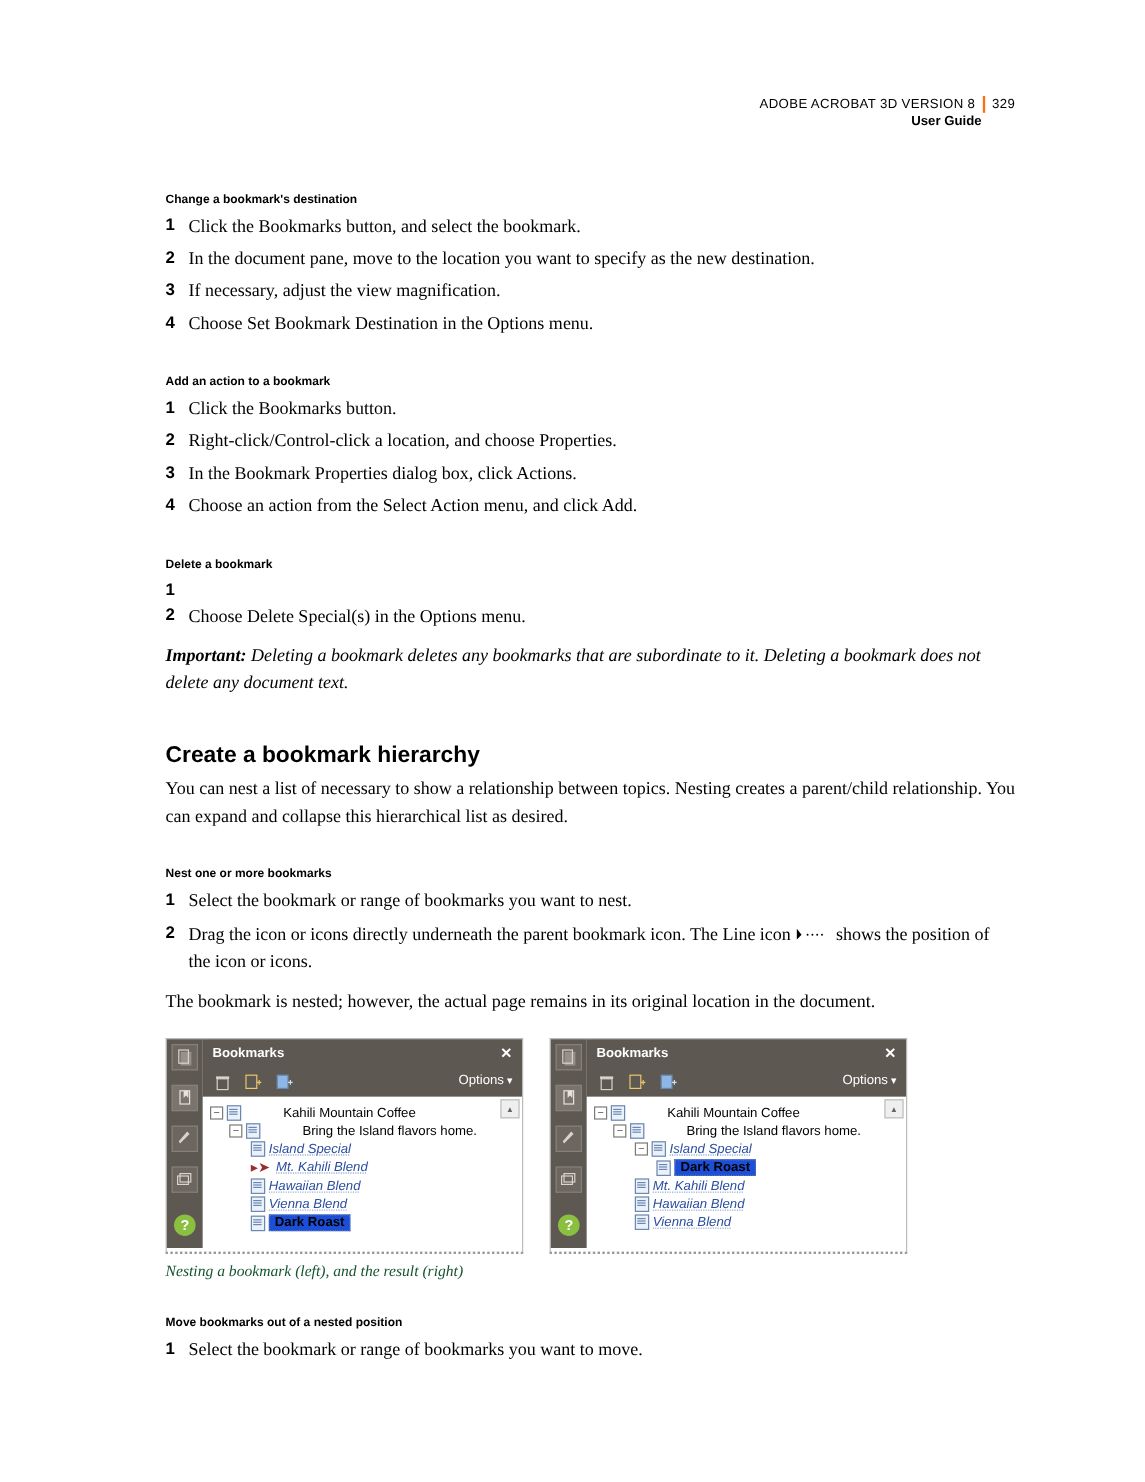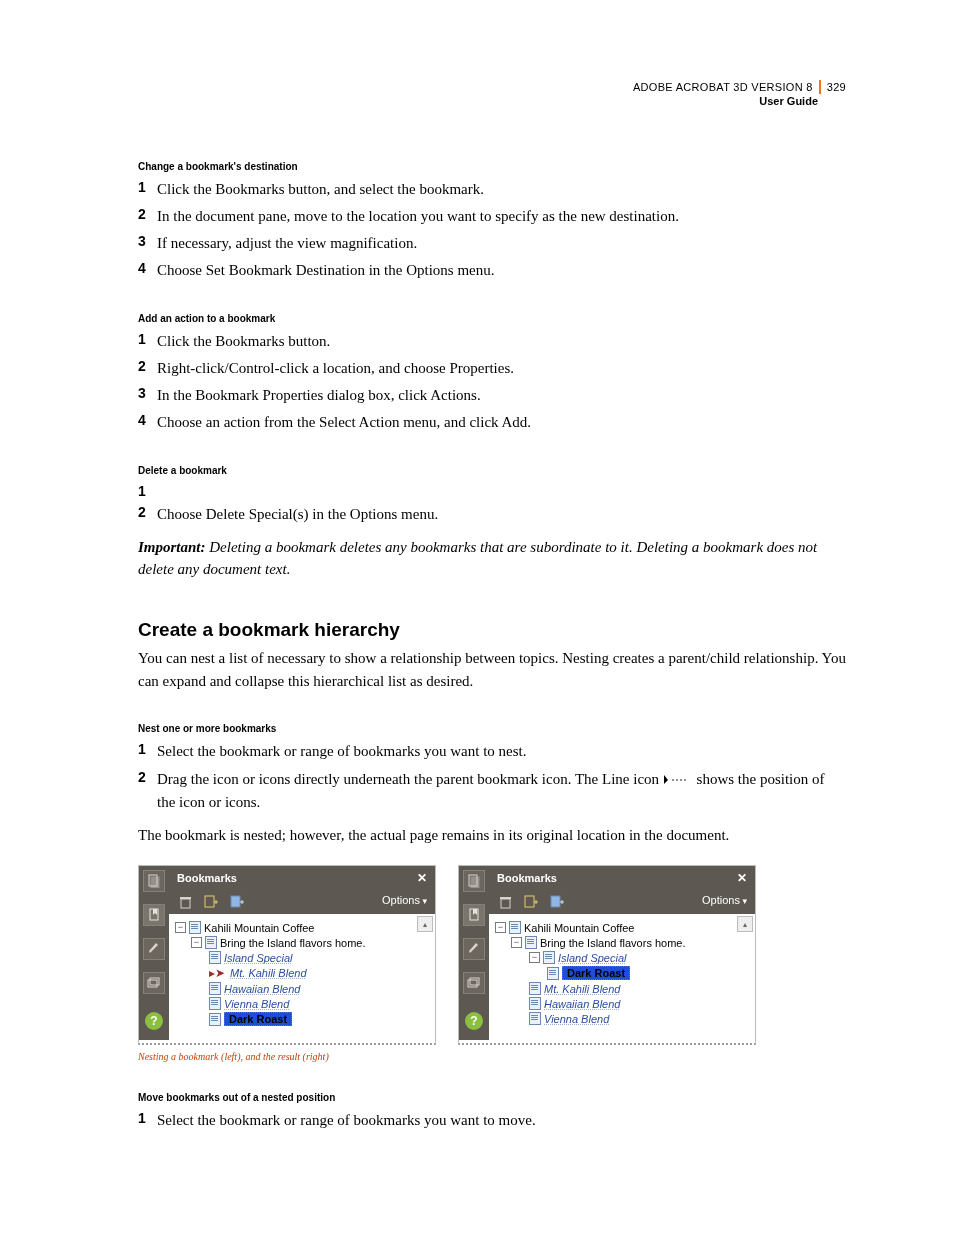--- a/index.html
+++ b/index.html
@@ -151,34 +151,34 @@
     background:#fff;
   }
   .pg-ico {
     width:12px;height:13px;border:1px solid #6a88b0;background:#eaf1fb;
     position:relative; box-sizing:border-box;
   }
   .pg-ico::after{
     content:"";position:absolute;left:1px;top:2px;width:7px;height:1px;background:#6a88b0;
     box-shadow:0 2px 0 #6a88b0,0 4px 0 #6a88b0;
   }
-  .bm-text { color:#000; }
+  .bm-text { color:#000;margin-left:32px; }
   .bm-link { color:#2a4da0; font-style:italic; text-decoration: underline dotted #9cb3d6; }
   .bm-sel  { background:#1d4ed8; padding:0 4px; border:1px dotted #5a7bb0;font-weight:bold;}
   .dotted-bottom { border-bottom: 2px dotted #999; padding-bottom:3px;}
   .scroll-up {
     position:absolute; right:2px; top:2px;
     width:14px;height:14px;border:1px solid #bcbcbc;background:#efefef;
     display:flex;align-items:center;justify-content:center;font-size:8px;color:#666;
   }
   .caption {
     font-style: italic;
-    font-size: 10px;
+    font-size: 13px;
     margin-top: 6px;
-    color:#c2410c;
+    color:#14532d;
   }
   .ind0{padding-left:2px;} .ind1{padding-left:18px;} .ind2{padding-left:36px;}
   .ind3{padding-left:54px;}
   .drag-arrow{
     color:#9a2c2c; font-size:12px; padding-right:2px;
   }
 </style>
 </head>
 <body>
 

